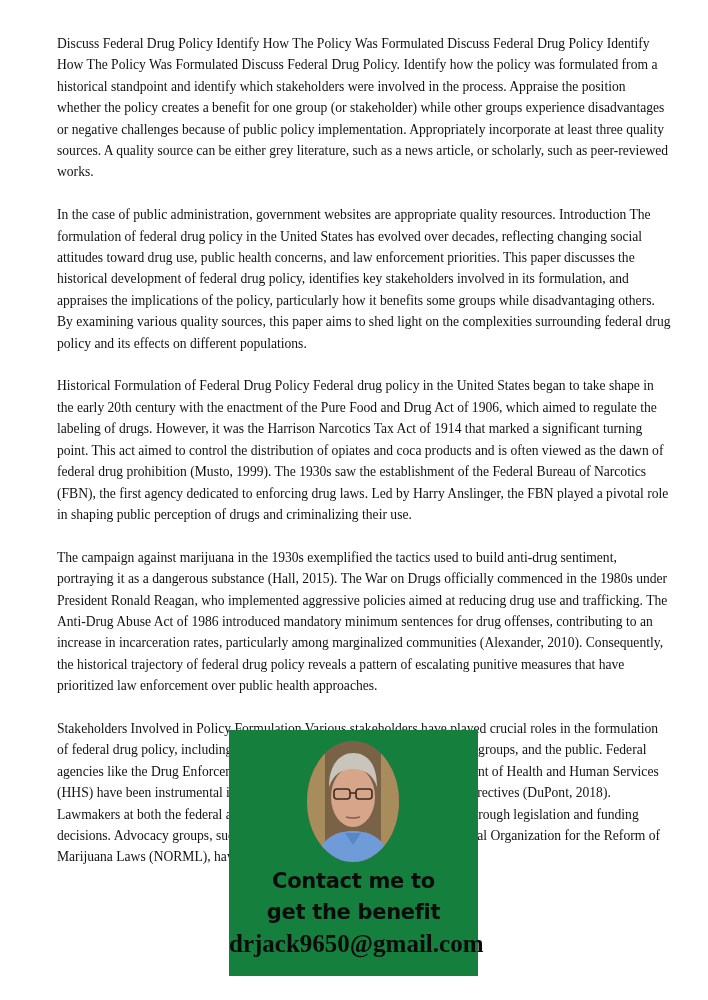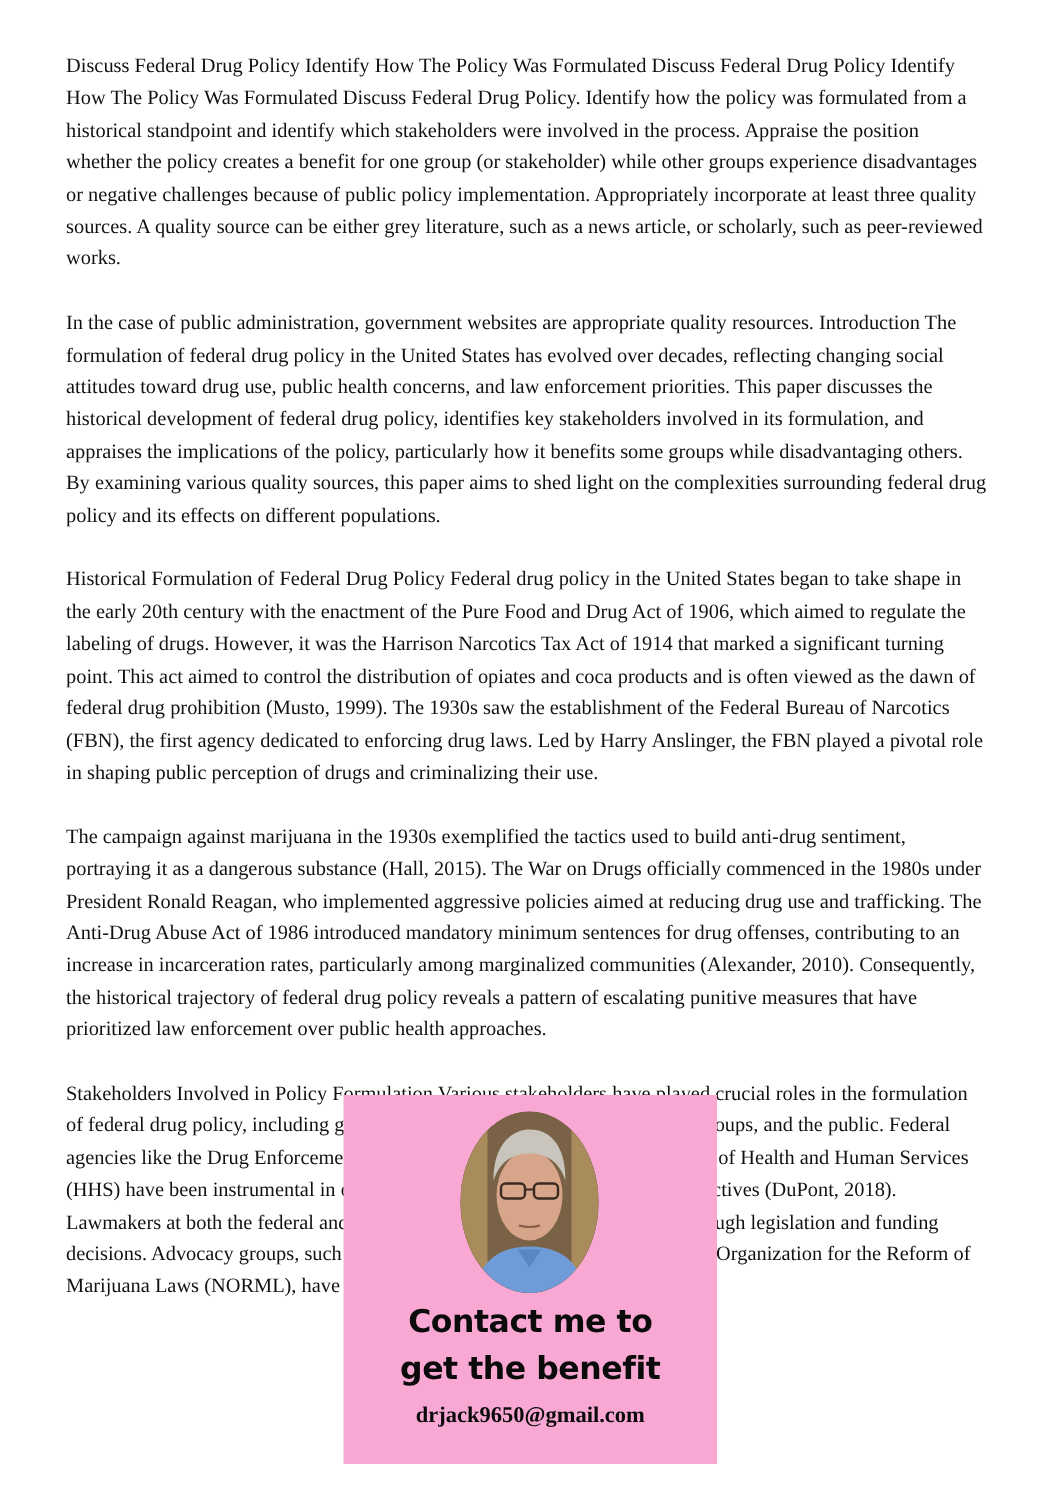--- a/index.html
+++ b/index.html
@@ -8,38 +8,38 @@
       background: #ffffff;
     }
     body {
       width: 708px;
       height: 1000px;
       position: relative;
       overflow: hidden;
     }
     .page {
       position: absolute;
-      left: 44px;
+      left: 57px;
       top: 33px;
       width: 615px;
       font-family: "Liberation Serif", "DejaVu Serif", serif;
       font-size: 13.6px;
       line-height: 21.4px;
       color: #111111;
     }
     .para {
       margin: 0 0 21.4px 0;
     }
     .promo {
       position: absolute;
       left: 229px;
       top: 730px;
       width: 249px;
       height: 246px;
-      background: #f9a8d4;
+      background: #15803d;
       text-align: center;
     }
     .avatar {
       position: absolute;
       left: 78px;
       top: 11px;
       width: 92px;
       height: 121px;
       border-radius: 50%;
       overflow: hidden;
@@ -62,21 +62,21 @@
       color: #0b0b0b;
       letter-spacing: -0.3px;
     }
     .promo-email {
       position: absolute;
       left: 0;
       top: 202px;
       width: 249px;
       font-family: "Liberation Serif", "DejaVu Serif", serif;
       font-weight: bold;
-      font-size: 15px;
+      font-size: 25px;
       line-height: 24px;
       color: #0b0b0b;
     }
   </style>
 </head>
 <body>
 
 <div class="page">
   <p class="para">Discuss Federal Drug Policy Identify How The Policy Was Formulated Discuss Federal Drug Policy Identify How The Policy Was Formulated Discuss Federal Drug Policy. Identify how the policy was formulated from a historical standpoint and identify which stakeholders were involved in the process. Appraise the position whether the policy creates a benefit for one group (or stakeholder) while other groups experience disadvantages or negative challenges because of public policy implementation. Appropriately incorporate at least three quality sources. A quality source can be either grey literature, such as a news article, or scholarly, such as peer-reviewed works.</p>
   <p class="para">In the case of public administration, government websites are appropriate quality resources. Introduction The formulation of federal drug policy in the United States has evolved over decades, reflecting changing social attitudes toward drug use, public health concerns, and law enforcement priorities. This paper discusses the historical development of federal drug policy, identifies key stakeholders involved in its formulation, and appraises the implications of the policy, particularly how it benefits some groups while disadvantaging others. By examining various quality sources, this paper aims to shed light on the complexities surrounding federal drug policy and its effects on different populations.</p>

